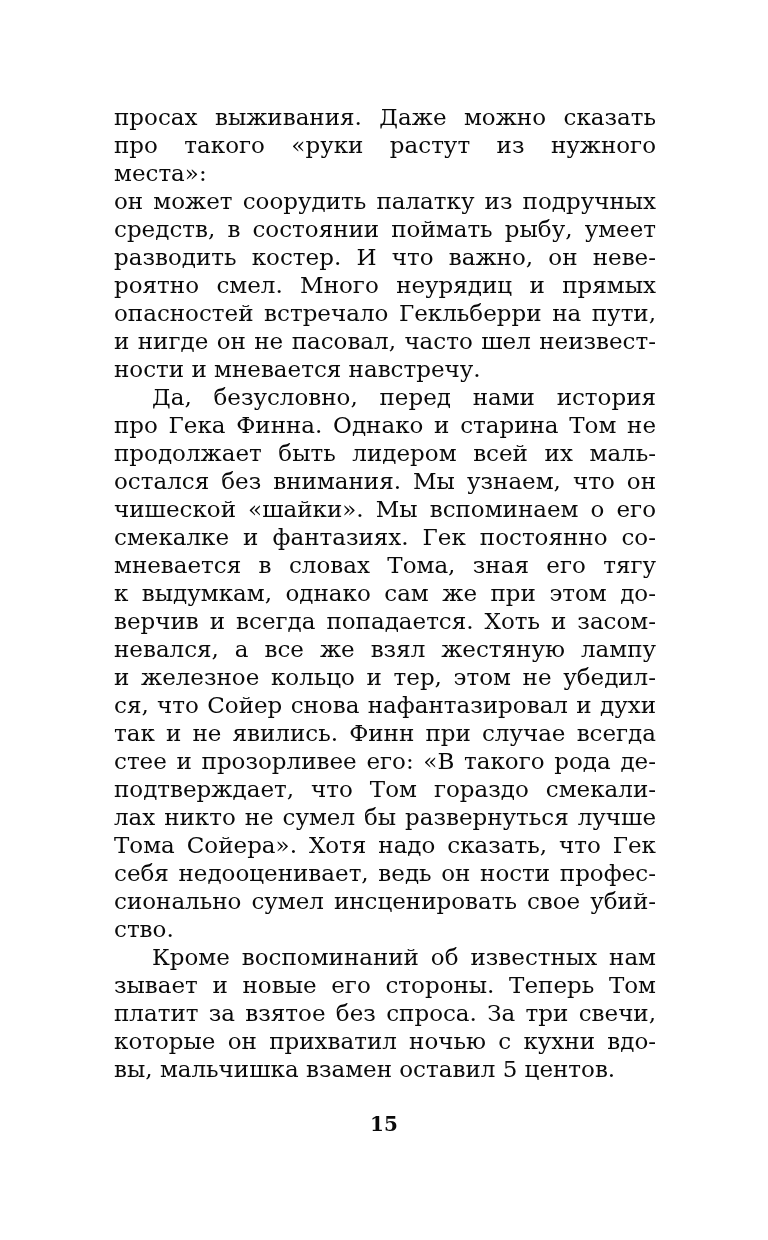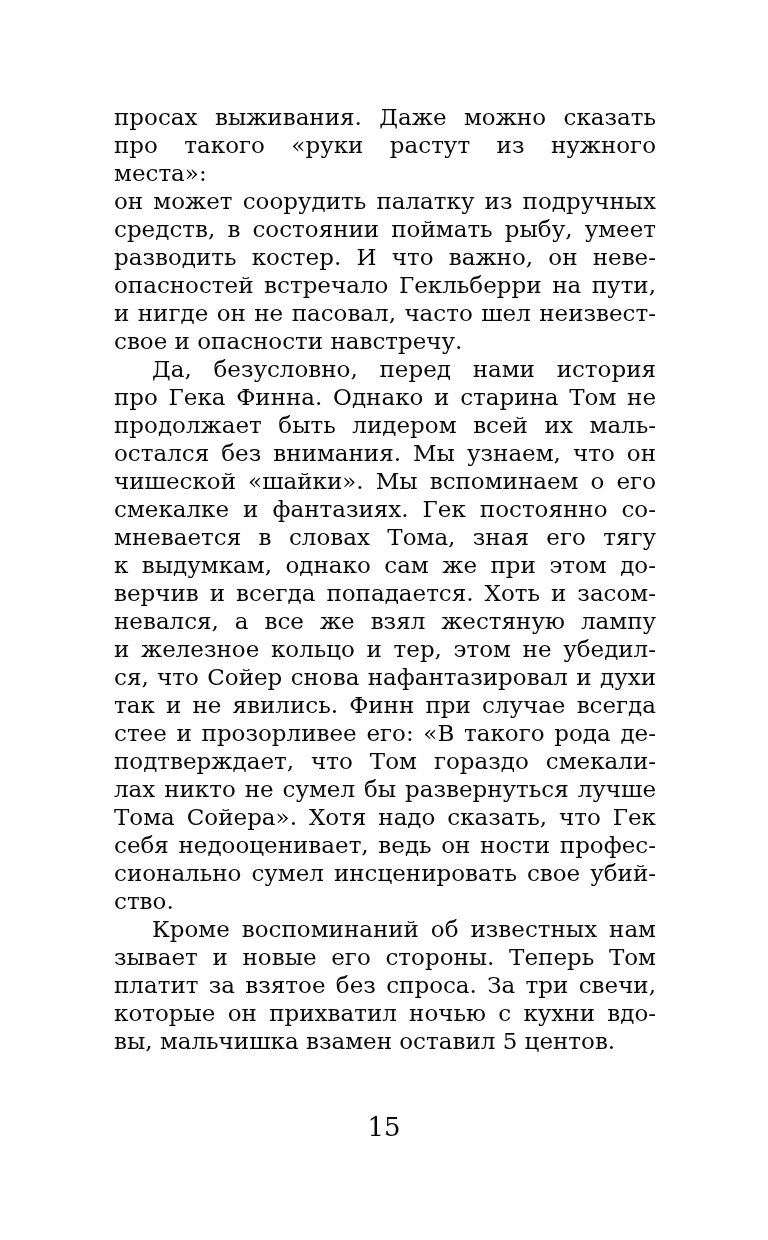--- a/index.html
+++ b/index.html
@@ -42,38 +42,39 @@
   }
   .text-line.first {
     text-indent: 38px;
   }
   .page-number {
     position: absolute;
     left: 0;
     right: 0;
     top: 1112px;
     text-align: center;
-    font-size: 26px;
-    font-weight: 400;
+    font-size: 20px;
+    font-weight: 700;
   }
 </style>
 </head>
 <body>
 
 <div class="page">
   <div class="page-text">
       <div class="paragraph">
         <div class="text-line">просах выживания. Даже можно сказать</div>
         <div class="text-line">про такого «руки растут из нужного места»:</div>
         <div class="text-line">он может соорудить палатку из подручных</div>
         <div class="text-line">средств, в состоянии поймать рыбу, умеет</div>
         <div class="text-line">разводить костер. И что важно, он неве-</div>
+        <div class="text-line">роятно смел. Много неурядиц и прямых</div>
         <div class="text-line">опасностей встречало Гекльберри на пути,</div>
         <div class="text-line">и нигде он не пасовал, часто шел неизвест-</div>
-        <div class="text-line last">свое и опасности навстречу.</div>
+        <div class="text-line last">ности и мневается навстречу.</div>
       </div>
       <div class="paragraph">
         <div class="text-line first">Да, безусловно, перед нами история</div>
         <div class="text-line">про Гека Финна. Однако и старина Том не</div>
         <div class="text-line">продолжает быть лидером всей их маль-</div>
         <div class="text-line">остался без внимания. Мы узнаем, что он</div>
         <div class="text-line">чишеской «шайки». Мы вспоминаем о его</div>
         <div class="text-line">смекалке и фантазиях. Гек постоянно со-</div>
         <div class="text-line">мневается в словах Тома, зная его тягу</div>
         <div class="text-line">к выдумкам, однако сам же при этом до-</div>

